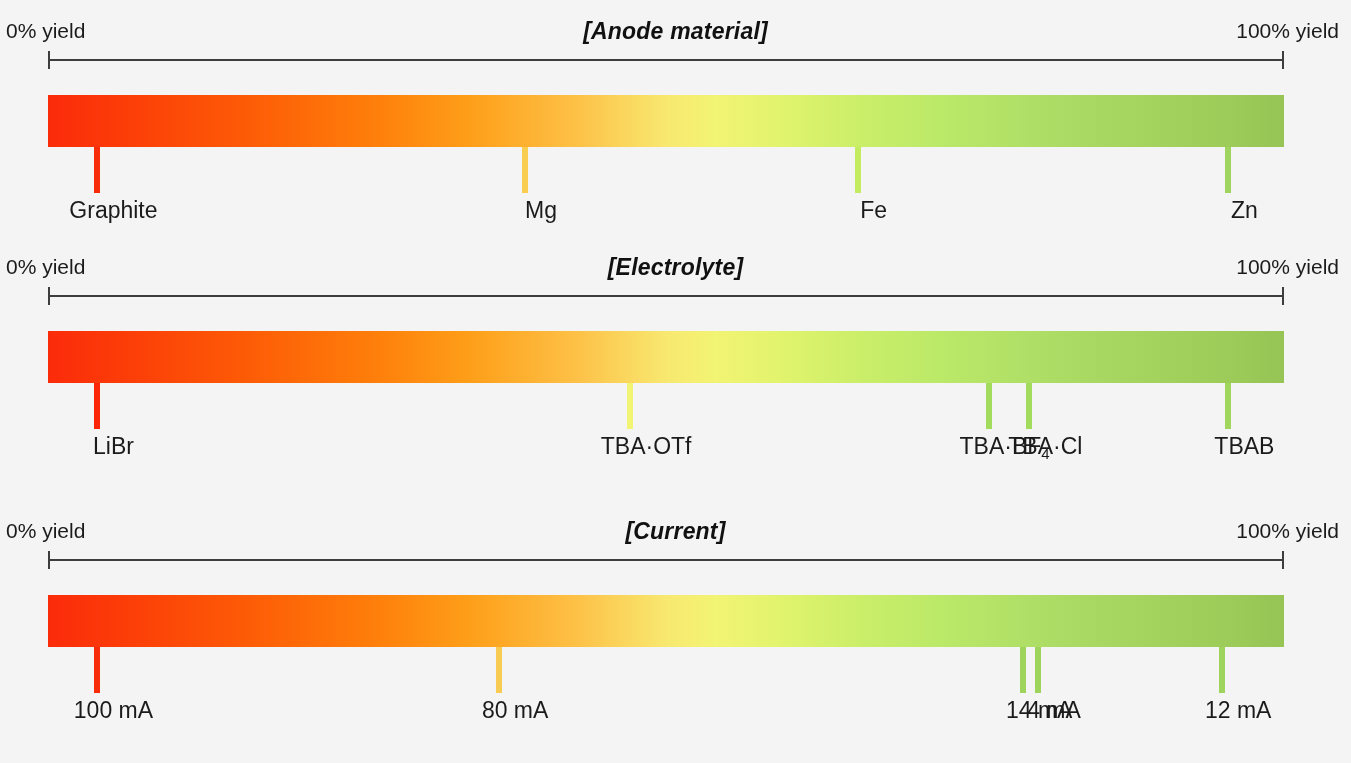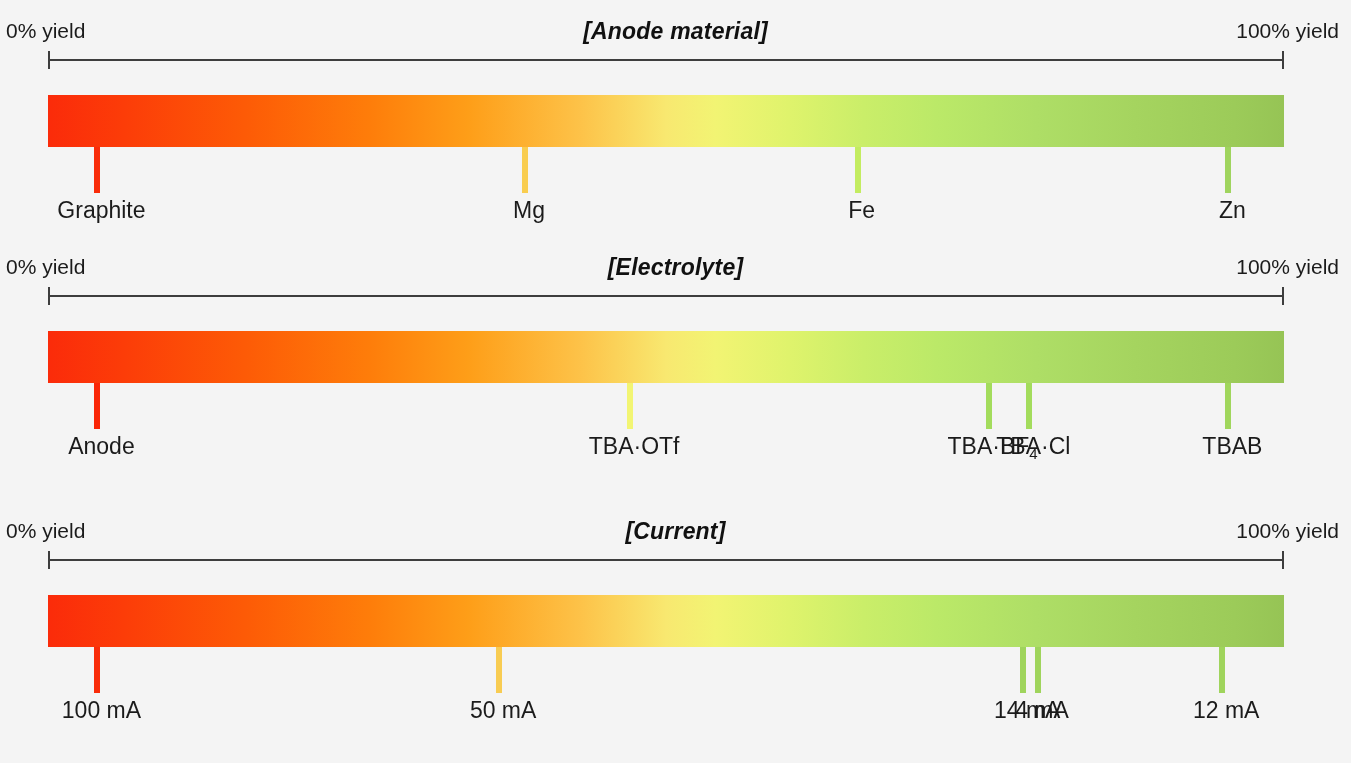--- a/index.html
+++ b/index.html
@@ -110,21 +110,21 @@
   .marker-tick {
     position: absolute;
     left: -3px;
     top: 0;
     width: 6px;
     height: 46px;
   }
   .marker-label {
     position: absolute;
     top: 46px;
-    left: 4px;
+    left: 16px;
     transform: translateX(-50%);
     font-size: 23px;
     color: #1b1b1b;
     line-height: 34px;
     white-space: nowrap;
   }
   .marker-label sub {
     font-size: 15px;
     line-height: 0;
     vertical-align: baseline;
@@ -173,21 +173,21 @@
         <div class="yield-label yield-right">100% yield</div>
       </div>
       <div class="ruler" style="top: 36px;">
         <div class="ruler-line"></div>
         <div class="ruler-cap left"></div>
         <div class="ruler-cap right"></div>
       </div>
       <div class="gradient-bar" style="top: 81px;"></div>
       <div class="marker" style="top: 133px; left: 97.44px;">
         <div class="marker-tick" style="background: rgb(250, 38, 7);"></div>
-        <div class="marker-label">Anode</div>
+        <div class="marker-label">LiBr</div>
       </div>
       <div class="marker" style="top: 133px; left: 630.156px;">
         <div class="marker-tick" style="background: rgb(242, 245, 115);"></div>
         <div class="marker-label">TBA·OTf</div>
       </div>
       <div class="marker" style="top: 133px; left: 988.596px;">
         <div class="marker-tick" style="background: rgb(163, 220, 92);"></div>
         <div class="marker-label">TBA·BF<sub>4</sub></div>
       </div>
       <div class="marker" style="top: 133px; left: 1029.38px;">
@@ -210,21 +210,21 @@
         <div class="ruler-cap left"></div>
         <div class="ruler-cap right"></div>
       </div>
       <div class="gradient-bar" style="top: 81px;"></div>
       <div class="marker" style="top: 133px; left: 97.44px;">
         <div class="marker-tick" style="background: rgb(249, 44, 9);"></div>
         <div class="marker-label">100 mA</div>
       </div>
       <div class="marker" style="top: 133px; left: 499.14px;">
         <div class="marker-tick" style="background: rgb(248, 204, 82);"></div>
-        <div class="marker-label">50 mA</div>
+        <div class="marker-label">80 mA</div>
       </div>
       <div class="marker" style="top: 133px; left: 1023.2px;">
         <div class="marker-tick" style="background: rgb(159, 212, 92);"></div>
         <div class="marker-label">14 mA</div>
       </div>
       <div class="marker" style="top: 133px; left: 1038.04px;">
         <div class="marker-tick" style="background: rgb(159, 212, 92);"></div>
         <div class="marker-label">4 mA</div>
       </div>
       <div class="marker" style="top: 133px; left: 1222.2px;">

